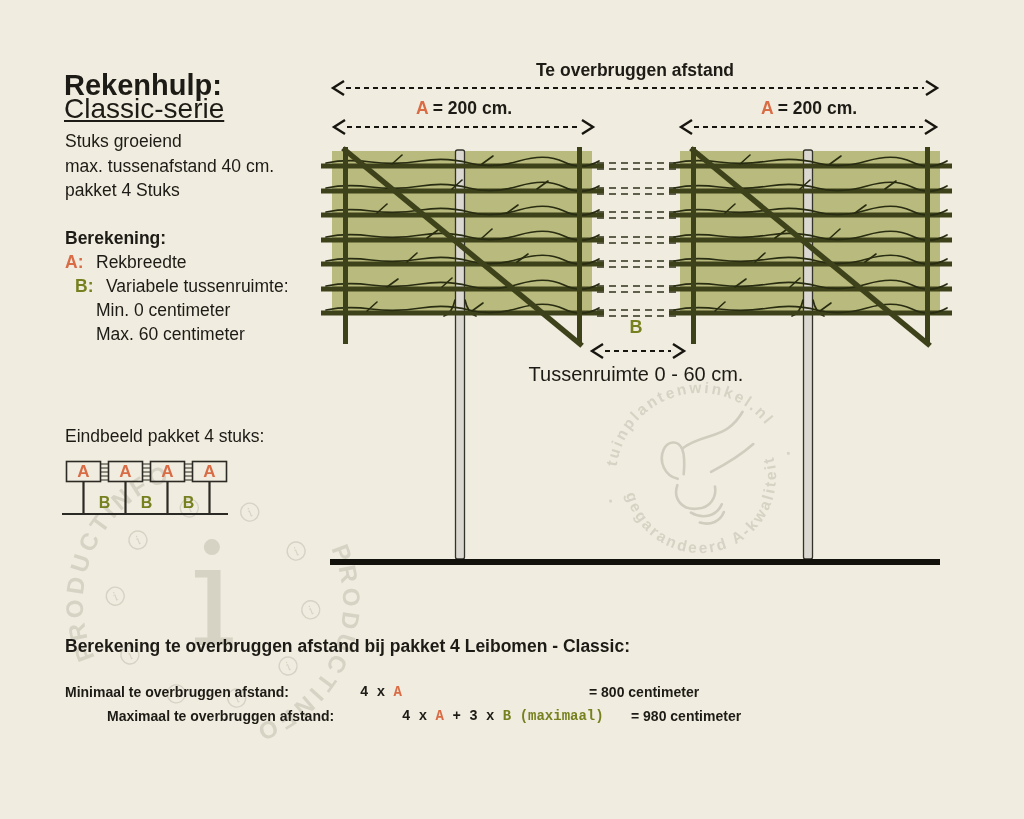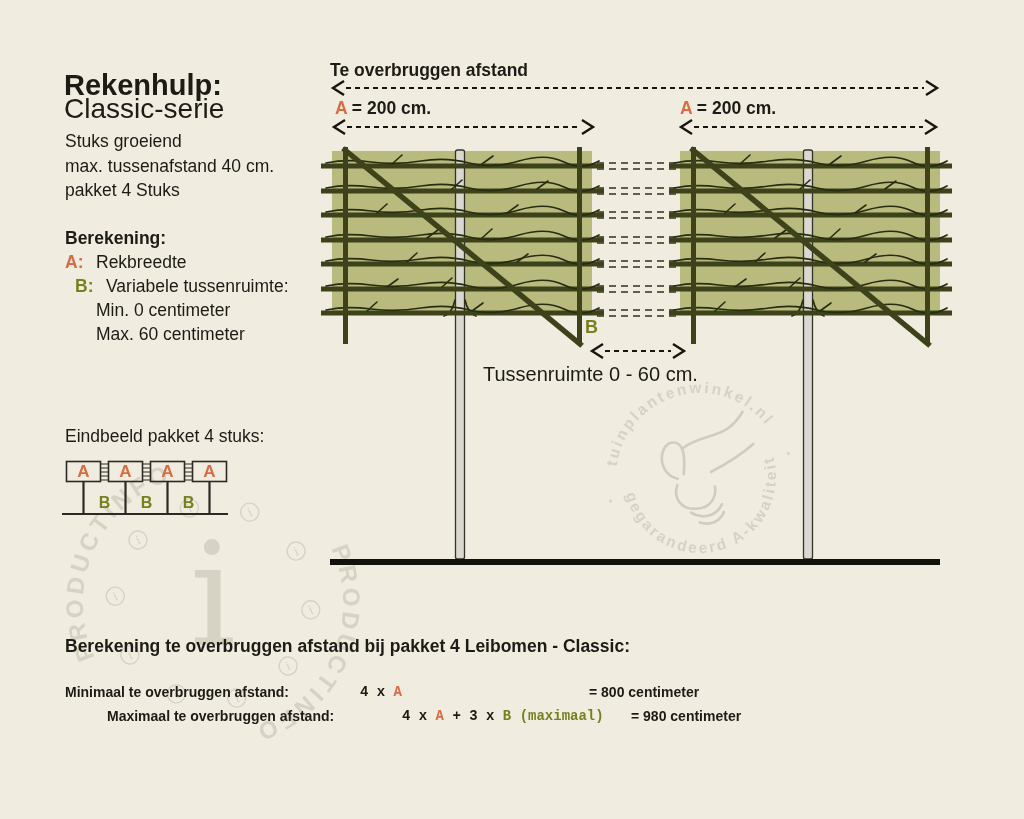--- a/index.html
+++ b/index.html
@@ -6,25 +6,25 @@
   .canvas{
     position:relative;width:1024px;height:819px;overflow:hidden;
     background:var(--pagebg,#f0ecdf);
     font-family:"Liberation Sans",sans-serif;color:#1d1b16;
     --orange:#d96c45;--olive:#77801f;--panel:#b9ba7d;--rail:#3e421b;
     --branch:#282c11;--gap:#5e604c;--trunkf:#dad8d1;--trunks:#33332c;
     --wm:#d6d2c4;--hand:#d0ccbe;--ink:#1d1b16;--pagebg:#f0ecdf;
   }
   .t{position:absolute;white-space:nowrap;}
   .b{font-weight:700;}
-  .center{text-align:left;}
+  .center{text-align:center;}
   .orange{color:var(--orange);}
   .olive{color:var(--olive);}
   .title{font-size:29px;font-weight:700;margin-top:16px;}
-  .subtitle{font-size:28px;font-weight:400;}
+  .subtitle{font-size:28px;font-weight:400;text-decoration:underline;}
   .body17{font-size:17.5px;line-height:24.5px;}
   .fs18{font-size:18px;}
   .fs19{font-size:20px;}
   .kv .k{display:inline-block;width:31px;font-weight:700;}
   .crow{position:absolute;left:65px;width:760px;height:25px;font-size:14px;}
   .crow .lbl{position:absolute;left:0;font-weight:700;}
   .crow .expr{position:absolute;left:295px;font-weight:700;font-family:Liberation Mono, monospace;}
   .crow .res{position:absolute;left:524px;font-weight:700;}
   svg{position:absolute;left:0;top:0;}
   .greenbg{fill:var(--panel);}

